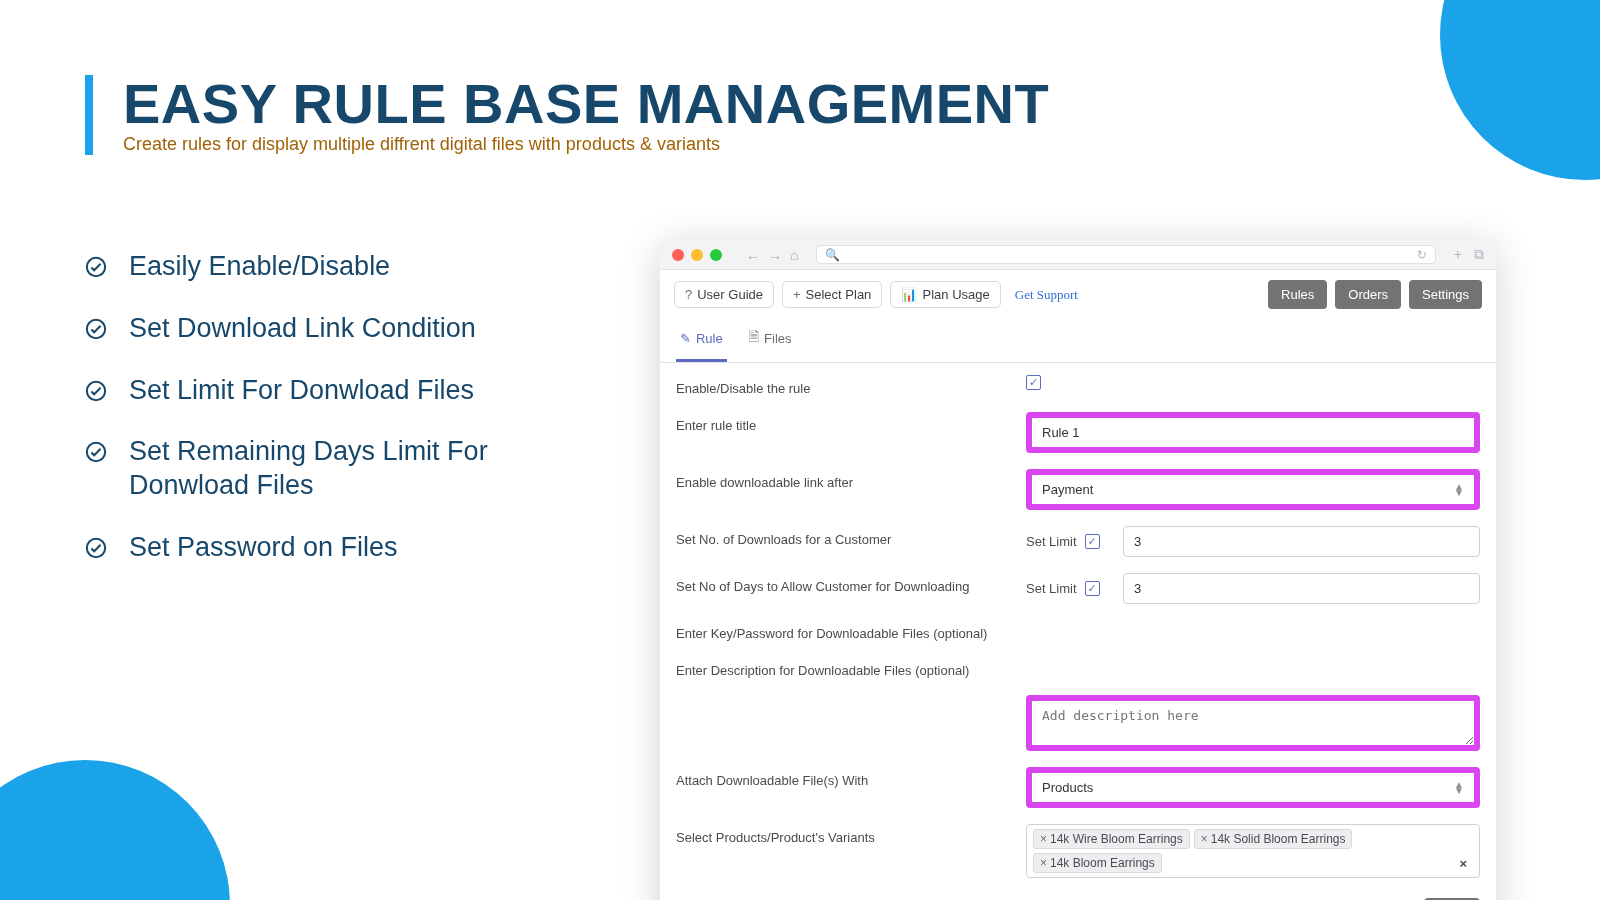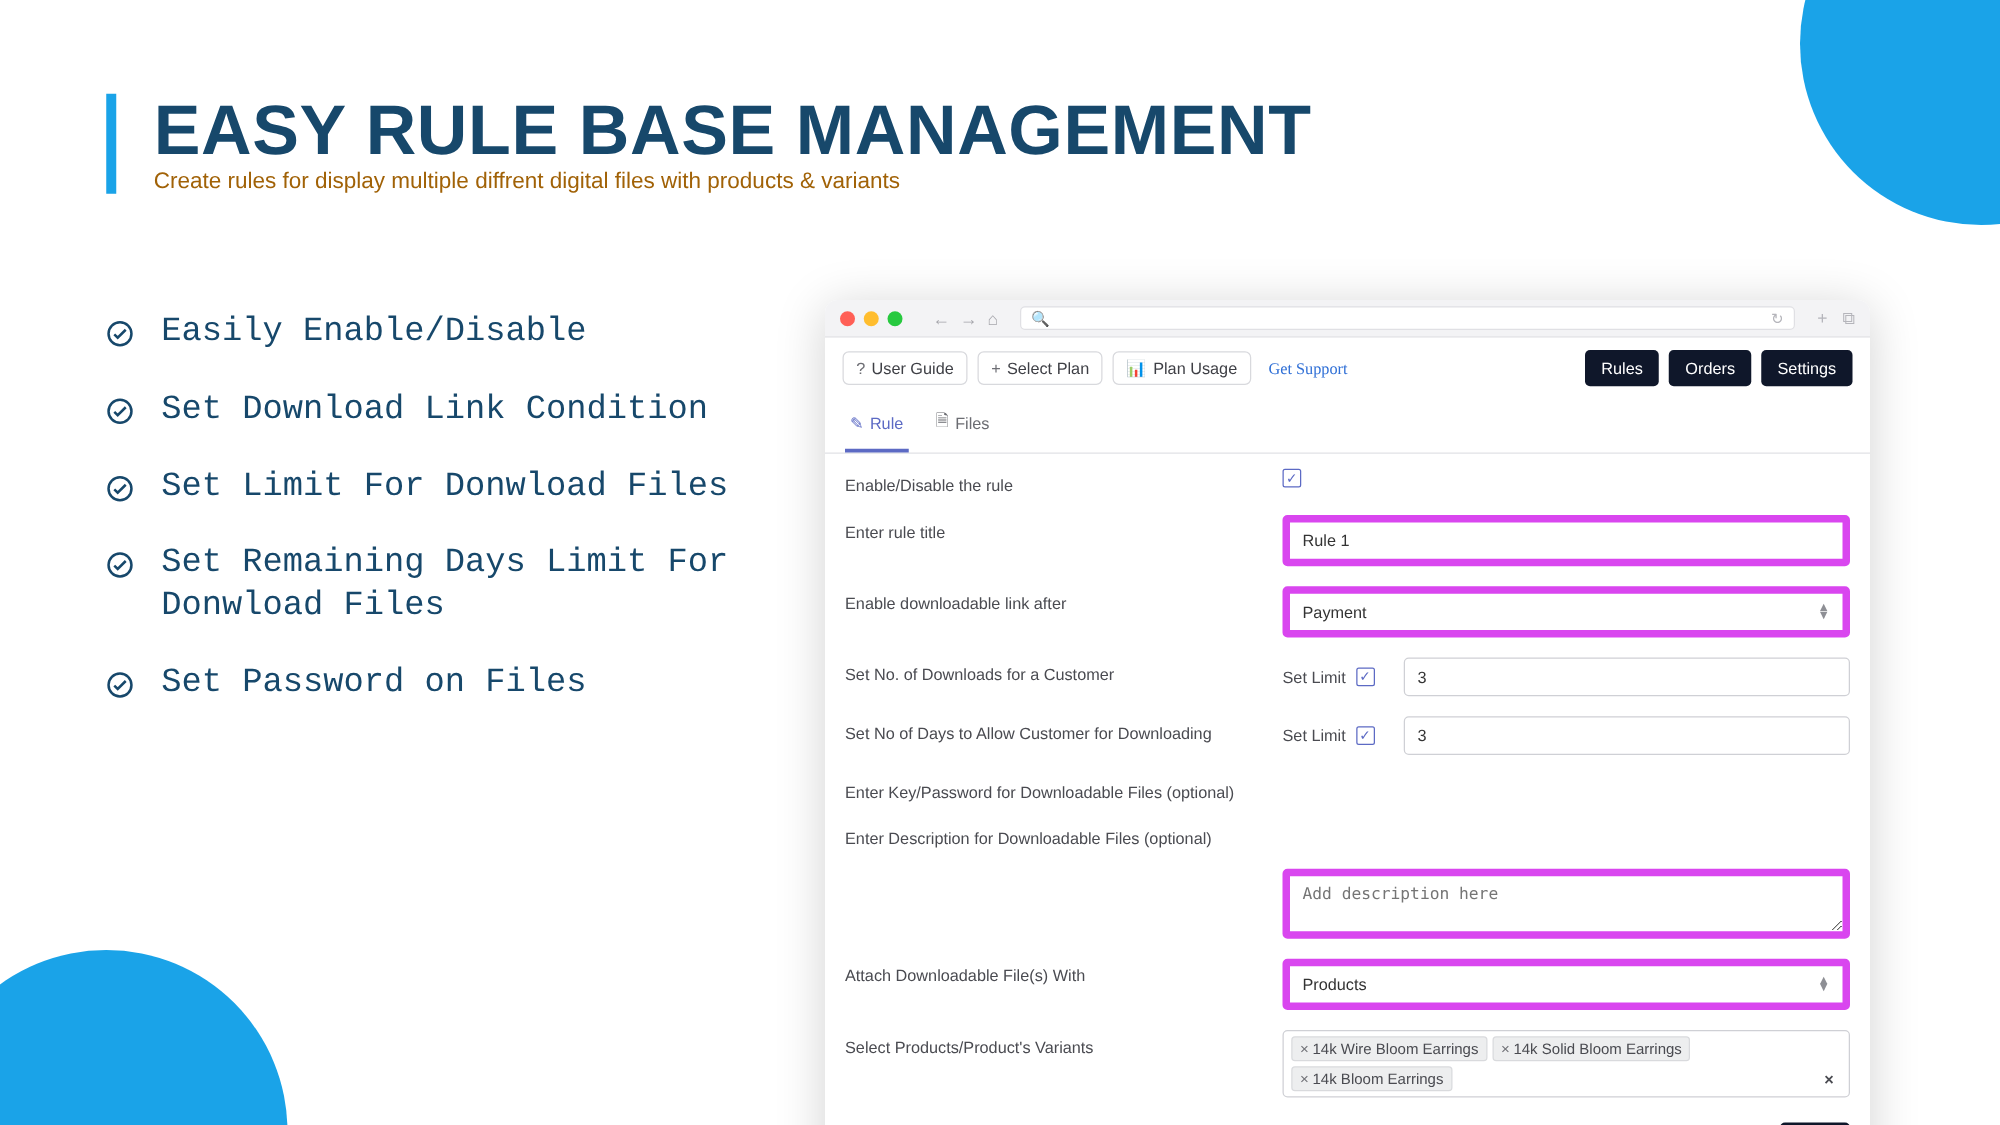--- a/index.html
+++ b/index.html
@@ -65,21 +65,20 @@
     color: #17486b;
   }
   .feature-item .chk {
     flex: 0 0 22px;
     height: 22px;
     margin-top: 6px;
   }
   .feature-item .txt {
     font-size: 27px;
     line-height: 1.25;
-    font-family: Liberation Mono, monospace;
   }
   .chk svg { width: 22px; height: 22px; }
 
   .browser {
     position: absolute;
     top: 240px;
     left: 660px;
     width: 836px;
     background: #fff;
     border-radius: 10px;
@@ -137,21 +136,21 @@
   .pill-btn .ic { font-size: 13px; color: #6d6e74; }
   .link-btn {
     color: #2f6fd6;
     font-size: 13px;
     margin-left: 6px;
     cursor: pointer;
     font-family: Liberation Serif, serif;
   }
   .spacer { flex: 1; }
   .primary-btn {
-    background: #0f172a;
+    background: #737373;
     color: #fff;
     border: none;
     border-radius: 4px;
     padding: 7px 13px;
     font-size: 13px;
     cursor: pointer;
   }
   .tabs {
     display: flex;
     gap: 18px;

